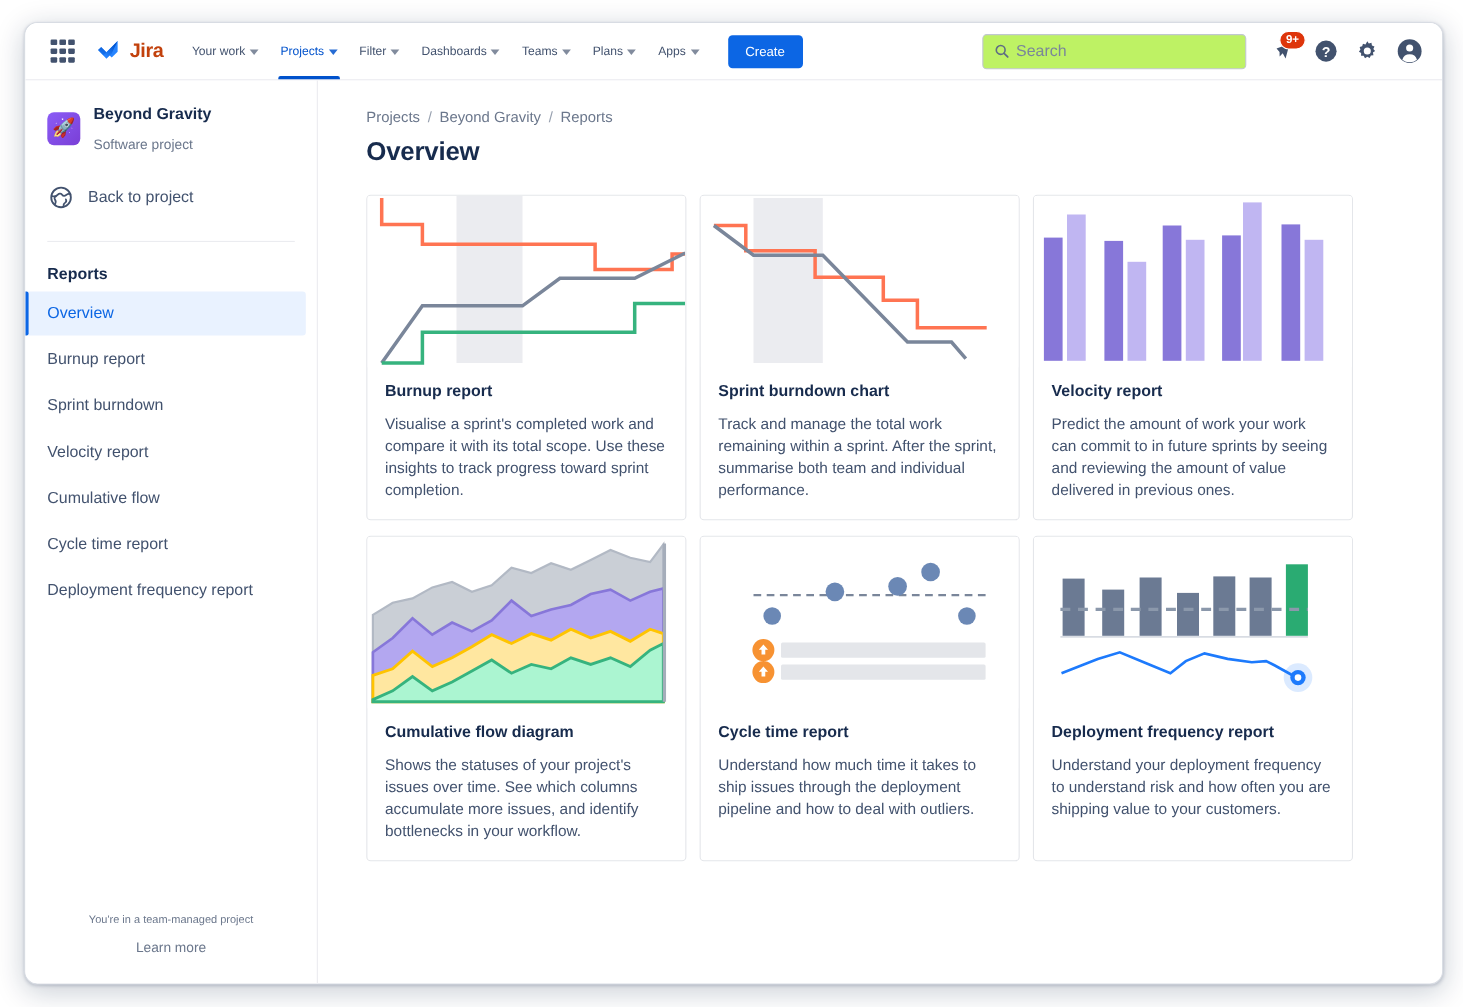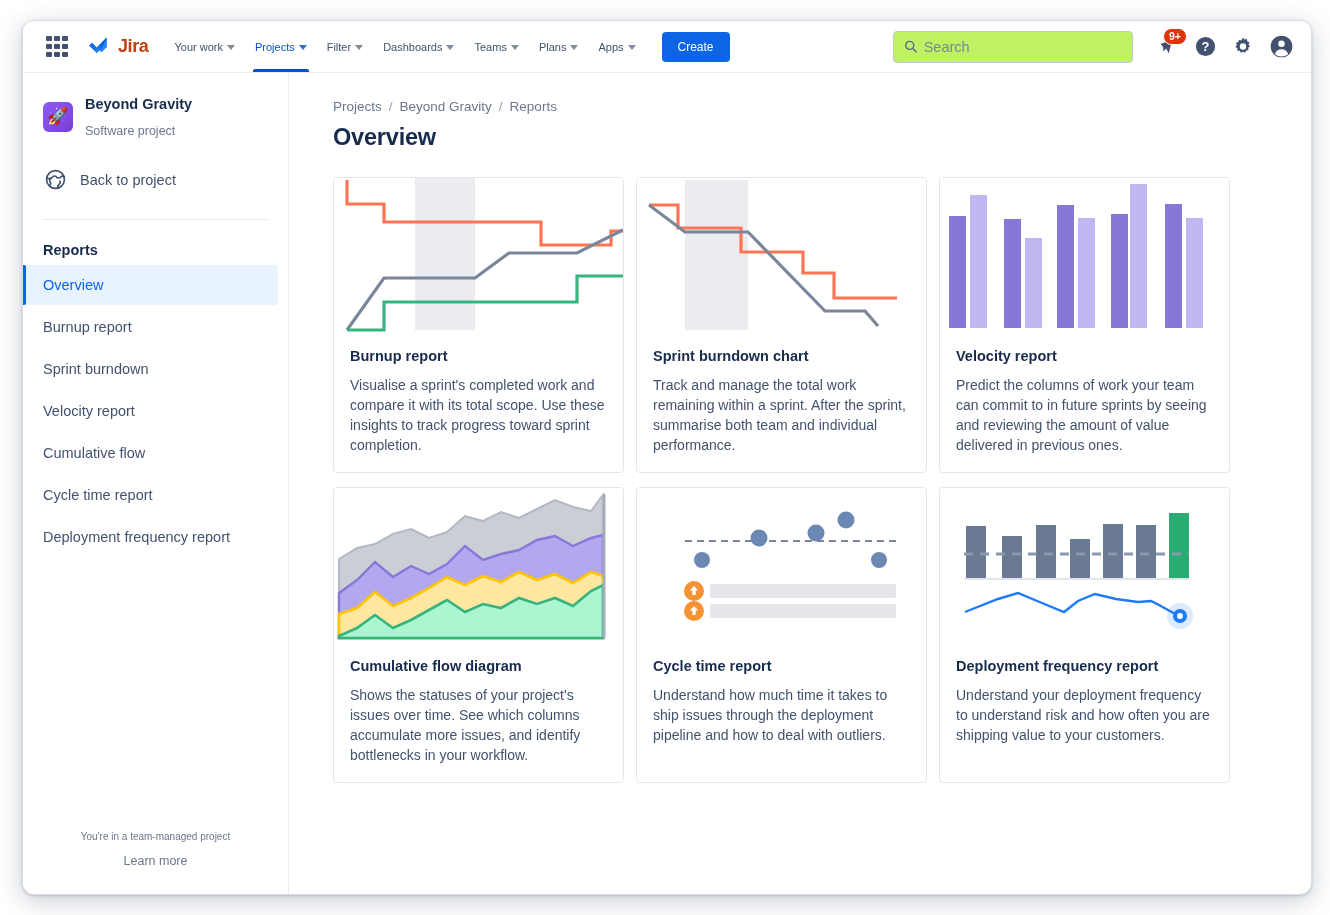--- a/index.html
+++ b/index.html
@@ -453,21 +453,21 @@
               <rect x="117" y="27" width="17" height="123" fill="#8777d9"></rect>
               <rect x="138" y="40" width="17" height="110" fill="#c0b6f2"></rect>
               <rect x="171" y="36" width="17" height="114" fill="#8777d9"></rect>
               <rect x="190" y="6" width="17" height="144" fill="#c0b6f2"></rect>
               <rect x="225" y="26" width="17" height="124" fill="#8777d9"></rect>
               <rect x="246" y="40" width="17" height="110" fill="#c0b6f2"></rect>
             </svg>
           </div>
           <div class="card-body">
             <div class="card-title">Velocity report</div>
-            <div class="card-desc">Predict the columns of work your team can commit to in future sprints by seeing and reviewing the amount of value delivered in previous ones.</div>
+            <div class="card-desc">Predict the amount of work your work can commit to in future sprints by seeing and reviewing the amount of value delivered in previous ones.</div>
           </div>
         </div>
 
         <div class="card">
           <div class="card-thumb">
             <svg viewBox="0 0 289 156" preserveAspectRatio="none">
 
               <path d="M5,71 L23,60 L41,56 L59,46 L77,41 L95,50 L113,44 L131,28 L149,33 L167,24 L185,30 L203,21 L221,12 L239,19 L257,23 L269,7 L269,150 L5,150 Z" fill="#c1c7d0" opacity=".85" stroke="#a5adba" stroke-width="2"></path>
 
               <path d="M5,105 L23,92 L41,74 L59,89 L77,78 L95,86 L113,76 L131,58 L149,72 L167,66 L185,62 L203,52 L221,48 L239,58 L257,50 L269,47 L269,150 L5,150 Z" fill="#b3a7f0" stroke="#8777d9" stroke-width="2.4"></path>

